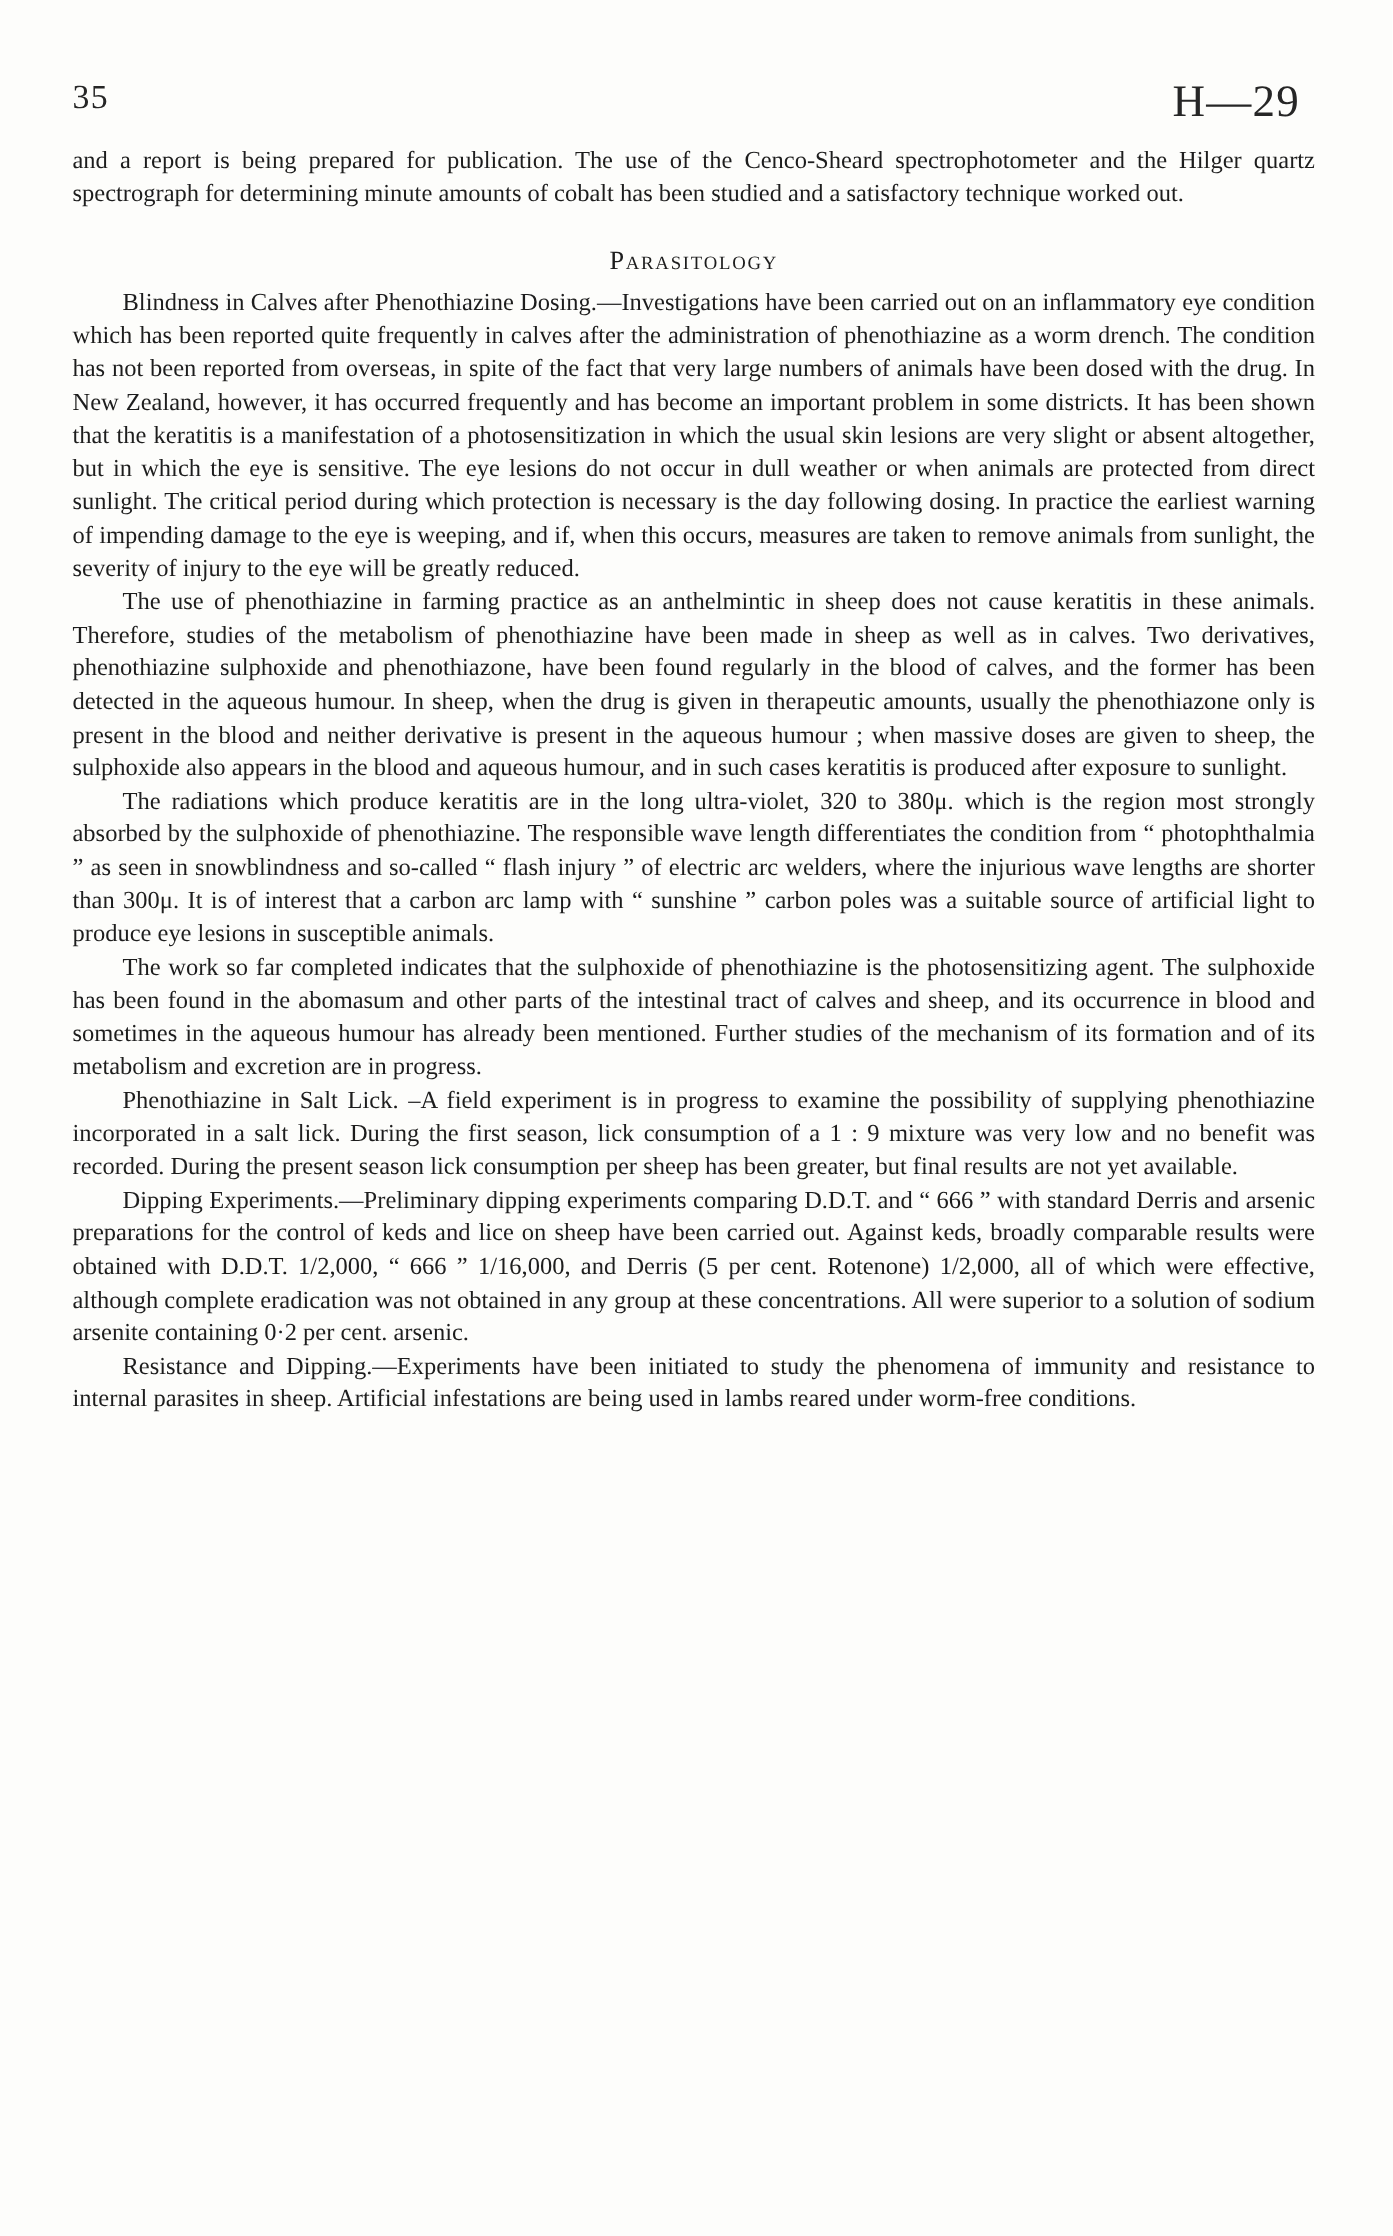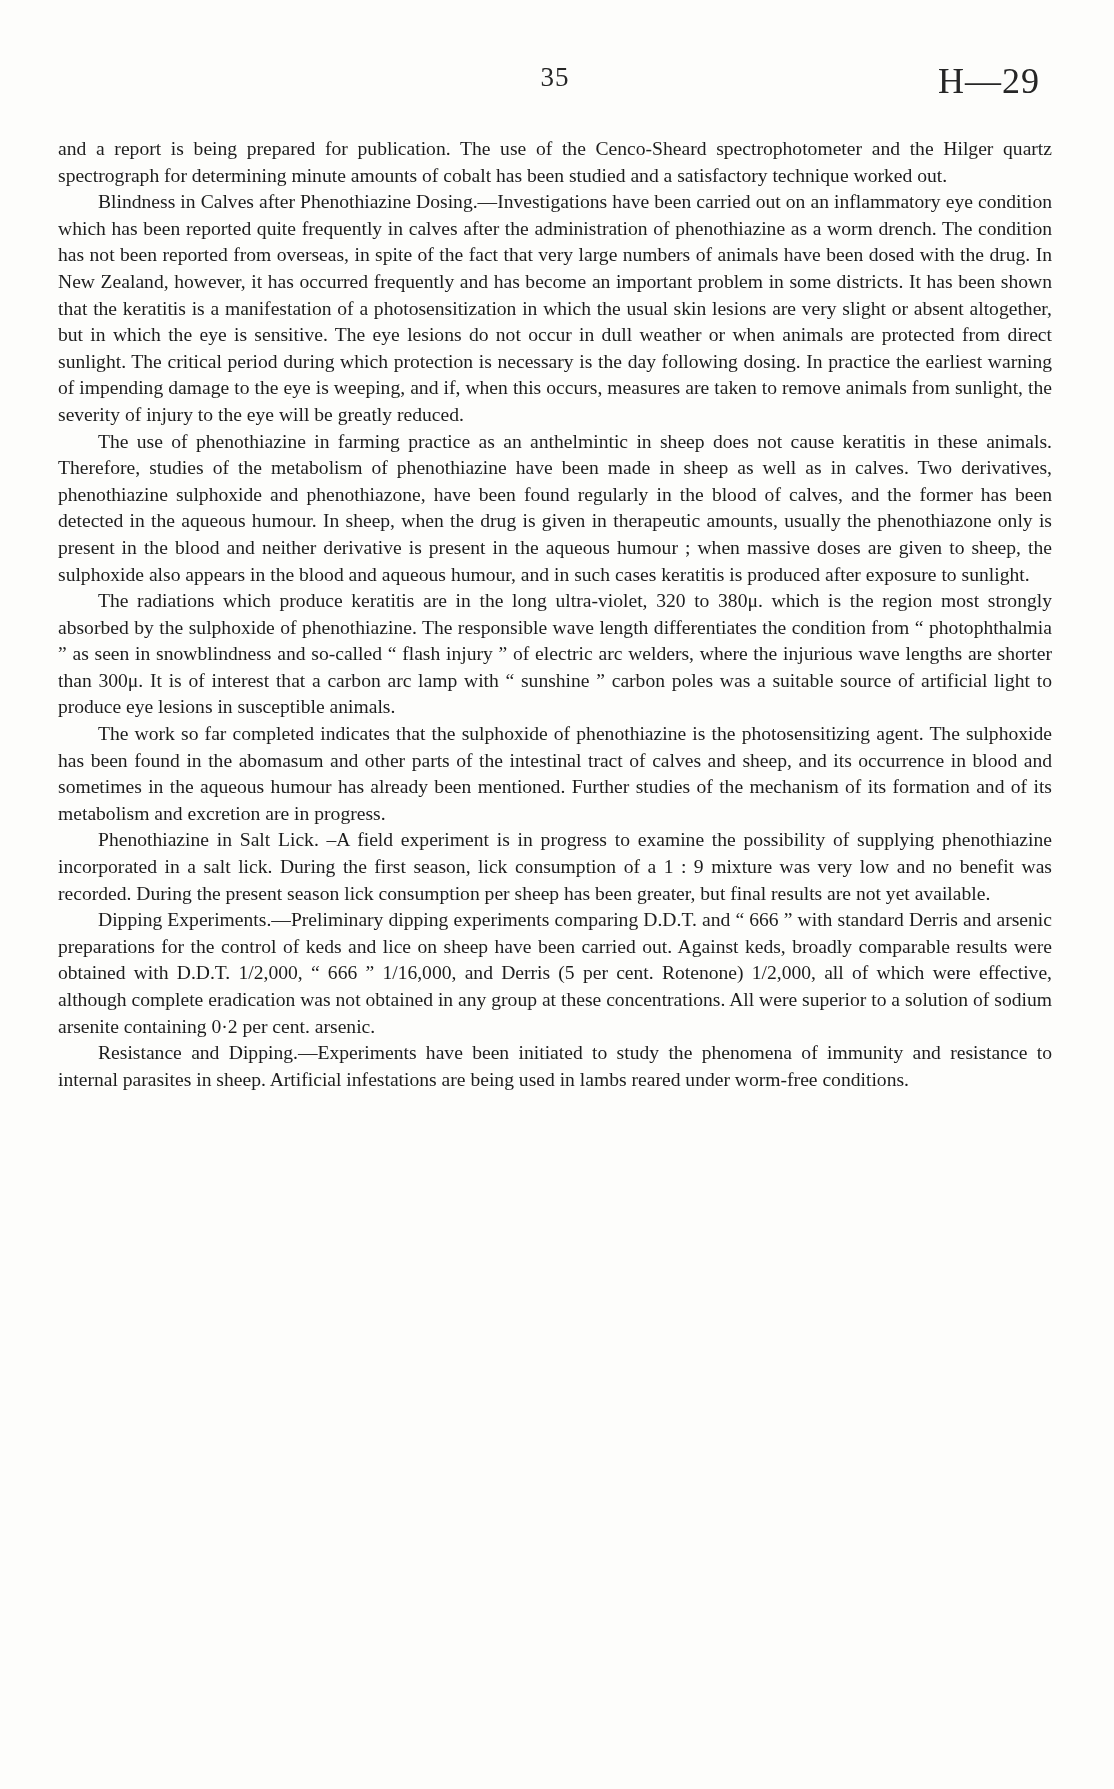--- a/index.html
+++ b/index.html
@@ -24,21 +24,21 @@
   }
   .header {
     position: relative;
     height: 60px;
   }
   .page-number {
     position: absolute;
     left: 0;
     right: 0;
     top: 6px;
-    text-align: center;
+    text-align: left;
     font-size: 27px;
     letter-spacing: 1px;
     color: #262626;
   }
   .doc-code {
     position: absolute;
     right: 12px;
     top: 4px;
     font-size: 36px;
     letter-spacing: 1px;
@@ -50,21 +50,20 @@
     text-align: justify;
     color: #1d1d1d;
   }
   p {
     margin: 0;
     text-indent: 40px;
     text-align: justify;
   }
   p.noindent {
     text-indent: 0;
-    margin-top: 20px;
   }
   .section-title {
     text-align: center;
     margin: 26px 0 6px 0;
     font-size: 19px;
     letter-spacing: 1.2px;
   }
   .smallcaps {
     font-variant: small-caps;
     letter-spacing: 1.4px;
@@ -85,20 +84,23 @@
     <div class="page-number">35</div>
     <div class="doc-code">H—29</div>
   </div>
 
   <div class="body-text">
 
     <div class="intro-block">
       <p class="noindent">and a report is being prepared for publication. The use of the Cenco-Sheard spectrophotometer and the Hilger quartz spectrograph for determining minute amounts of cobalt has been studied and a satisfactory technique worked out.</p>
     </div>
 
+    <div class="section-title">
+      <span class="smallcaps">Parasitology</span>
+    </div>
 
     <p><span class="run-in-title">Blindness in Calves after Phenothiazine Dosing.</span><span>—Investigations have been carried out on an inflammatory eye condition which has been reported quite frequently in calves after the administration of phenothiazine as a worm drench. The condition has not been reported from overseas, in spite of the fact that very large numbers of animals have been dosed with the drug. In New Zealand, however, it has occurred frequently and has become an important problem in some districts. It has been shown that the keratitis is a manifestation of a photosensitization in which the usual skin lesions are very slight or absent altogether, but in which the eye is sensitive. The eye lesions do not occur in dull weather or when animals are protected from direct sunlight. The critical period during which protection is necessary is the day following dosing. In practice the earliest warning of impending damage to the eye is weeping, and if, when this occurs, measures are taken to remove animals from sunlight, the severity of injury to the eye will be greatly reduced.</span></p>
 
     <p>The use of phenothiazine in farming practice as an anthelmintic in sheep does not cause keratitis in these animals. Therefore, studies of the metabolism of phenothiazine have been made in sheep as well as in calves. Two derivatives, phenothiazine sulphoxide and phenothiazone, have been found regularly in the blood of calves, and the former has been detected in the aqueous humour. In sheep, when the drug is given in therapeutic amounts, usually the phenothiazone only is present in the blood and neither derivative is present in the aqueous humour ; when massive doses are given to sheep, the sulphoxide also appears in the blood and aqueous humour, and in such cases keratitis is produced after exposure to sunlight.</p>
 
     <p>The radiations which produce keratitis are in the long ultra-violet, 320 to 380μ. which is the region most strongly absorbed by the sulphoxide of phenothiazine. The responsible wave length differentiates the condition from “ photophthalmia ” as seen in snowblindness and so-called “ flash injury ” of electric arc welders, where the injurious wave lengths are shorter than 300μ. It is of interest that a carbon arc lamp with “ sunshine ” carbon poles was a suitable source of artificial light to produce eye lesions in susceptible animals.</p>
 
     <p>The work so far completed indicates that the sulphoxide of phenothiazine is the photosensitizing agent. The sulphoxide has been found in the abomasum and other parts of the intestinal tract of calves and sheep, and its occurrence in blood and sometimes in the aqueous humour has already been mentioned. Further studies of the mechanism of its formation and of its metabolism and excretion are in progress.</p>
 
     <p><span class="run-in-title">Phenothiazine in Salt Lick.</span><span> –A field experiment is in progress to examine the possibility of supplying phenothiazine incorporated in a salt lick. During the first season, lick consumption of a 1 : 9 mixture was very low and no benefit was recorded. During the present season lick consumption per sheep has been greater, but final results are not yet available.</span></p>

